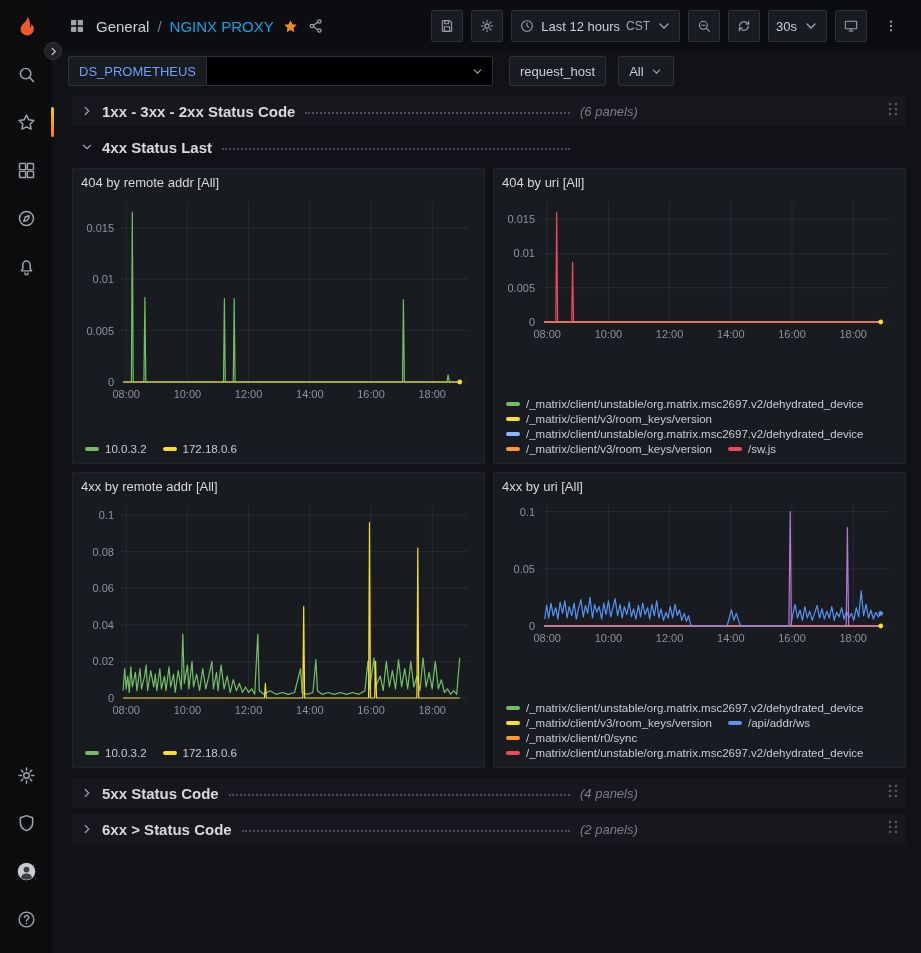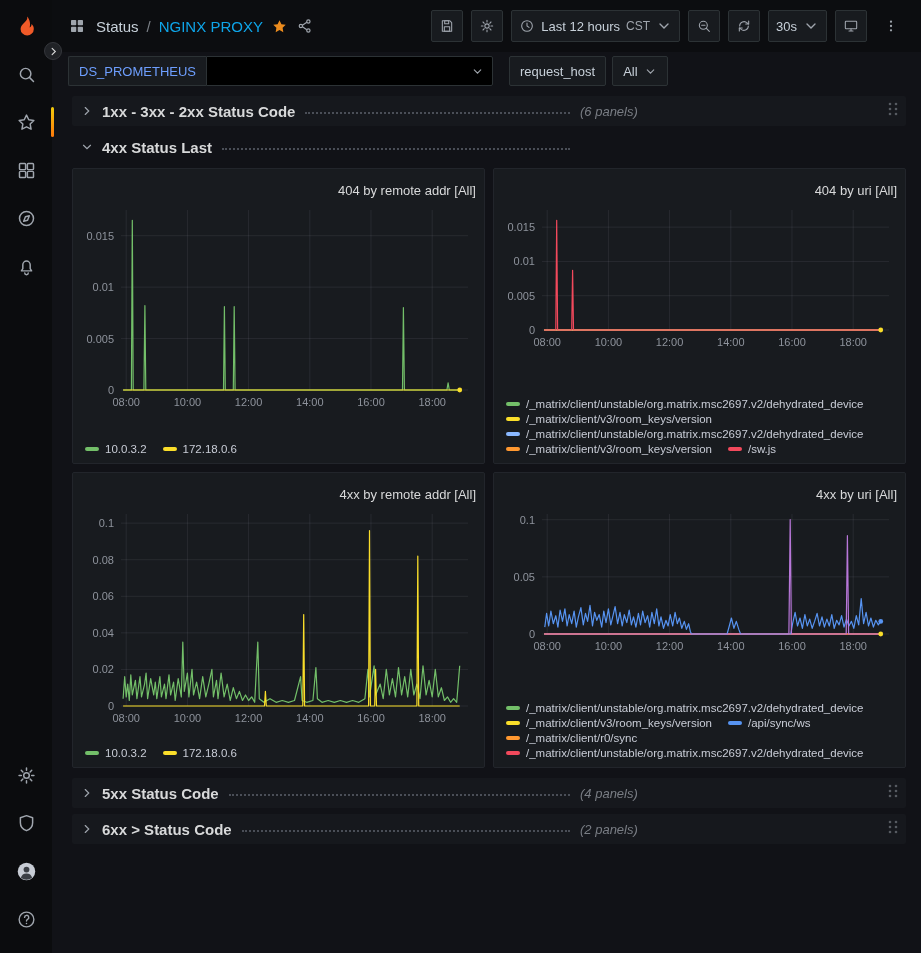--- a/index.html
+++ b/index.html
@@ -33,38 +33,38 @@
   .tb-btn .icon svg{width:16px;height:16px}
   .tb-btn.noborder{border-color:transparent;background:transparent}
   .tz{color:#9fa5ad;font-size:12px}
   .caret svg{width:13px;height:13px}
 
   
   .submenu{height:38px;display:flex;align-items:center;gap:16px;padding:0 16px;background:#111217;flex:0 0 38px}
   .var-picker{display:flex;align-items:stretch;height:30px}
   .var-label{display:flex;align-items:center;padding:1px 10px;background:#181b1f;border:1px solid #2c3235;border-right:none;border-radius:2px 0 0 2px;color:#6e9fff;font-size:13px;font-weight:500}
   .var-value{display:flex;align-items:center;justify-content:flex-end;width:287px;background:#000;border:1px solid #2c3235;border-radius:0 2px 2px 0;padding:0 8px;color:#d8d9da}
-  .chip-group{display:flex;align-items:center;gap:6px}
+  .chip-group{display:flex;align-items:center;gap:12px}
   .chip{display:flex;align-items:center;gap:6px;height:30px;padding:0 10px;background:#181b1f;border:1px solid #2c3235;border-radius:2px;font-size:13px;color:#c7d0d9;cursor:pointer}
 
   
   .dashboard{flex:1;padding:6px 15px 0 20px;overflow:hidden}
   .row-header{height:30px;display:flex;align-items:center;padding:0 8px;margin-bottom:6px;color:#d8d9da;cursor:pointer;position:relative;border-radius:2px}
   .row-header.collapsed{background:#16181d}
   .chev svg{width:14px;height:14px}
   .row-title-wrap{display:flex;align-items:baseline;flex:0 0 478px;margin-left:8px;min-width:0}
   .row-title{font-size:15px;font-weight:700;white-space:nowrap}
   .leader{flex:1;border-bottom:2px dotted #4a4e57;margin:0 10px;transform:translateY(-3px)}
   .row-count{font-size:13px;font-style:italic;color:#797d84;white-space:nowrap}
   .drag-handle{position:absolute;right:6px;top:50%;transform:translateY(-50%);color:#565a61}
   .drag-handle svg{width:14px;height:16px}
 
   .panels-grid{display:grid;grid-template-columns:1fr 1fr;gap:8px;margin:2px 0 10px}
   .panel{background:#181b1f;border:1px solid #22252b;border-radius:2px;height:296px;display:flex;flex-direction:column;padding:6px 8px;overflow:hidden}
-  .panel-title{margin:8px 0 4px;font-size:13px;font-weight:500;color:#d8d9da;text-align:right;cursor:pointer}
+  .panel-title{margin:0 0 4px;font-size:13px;font-weight:500;color:#d8d9da;text-align:left;cursor:pointer}
   .chart{width:100%;position:relative}
   .chart svg{display:block;font-family:"Liberation Sans",sans-serif}
   .gridline{stroke:rgba(204,204,220,0.09);stroke-width:1}
   .tick{fill:#8e939c;font-size:11px}
   .legend{display:flex;flex-wrap:wrap;column-gap:16px;row-gap:3px;margin-top:auto;padding:4px 4px 2px;font-size:11.5px;color:#c8ccd6;overflow:hidden}
   .legend-item{display:flex;align-items:center;gap:6px;white-space:nowrap;max-width:100%;overflow:hidden;cursor:pointer}
   .legend-marker{width:14px;height:4px;border-radius:2px;flex:0 0 auto}
 </style>
 </head>
 <body>
@@ -143,21 +143,21 @@
     <header class="topbar">
       <span class="icon">
         <svg viewBox="0 0 24 24" fill="currentColor">
             <rect x="4" y="4" width="7" height="7" rx="1"></rect>
             <rect x="13" y="4" width="7" height="7" rx="1"></rect>
             <rect x="4" y="13" width="7" height="7" rx="1"></rect>
             <rect x="13" y="13" width="7" height="7" rx="1"></rect>
           </svg>
       </span>
       <nav class="breadcrumb">
-        <span class="crumb dim">Status</span>
+        <span class="crumb dim">General</span>
         <span class="crumb-sep">/</span>
         <span class="crumb white">NGINX PROXY</span>
       </nav>
       <span class="icon star-filled">
         <svg viewBox="0 0 24 24" fill="#EB8B1E">
             <path d="M12 3.2l2.7 5.5 6.1.9-4.4 4.3 1 6.1-5.4-2.9-5.4 2.9 1-6.1L3.2 9.6l6.1-.9z"></path>
           </svg>
       </span>
       <span class="icon">
         <svg viewBox="0 0 24 24" fill="none" stroke="currentColor" stroke-width="1.6">
@@ -483,21 +483,21 @@
               <span class="legend-item">
                 <span class="legend-marker" style="background: rgb(115, 191, 105);"></span>
                 <span>/_matrix/client/unstable/org.matrix.msc2697.v2/dehydrated_device</span>
               </span>
               <span class="legend-item">
                 <span class="legend-marker" style="background: rgb(250, 222, 42);"></span>
                 <span>/_matrix/client/v3/room_keys/version</span>
               </span>
               <span class="legend-item">
                 <span class="legend-marker" style="background: rgb(87, 148, 242);"></span>
-                <span>/api/sync/ws</span>
+                <span>/api/addr/ws</span>
               </span>
               <span class="legend-item">
                 <span class="legend-marker" style="background: rgb(255, 152, 48);"></span>
                 <span>/_matrix/client/r0/sync</span>
               </span>
               <span class="legend-item">
                 <span class="legend-marker" style="background: rgb(242, 73, 92);"></span>
                 <span>/_matrix/client/unstable/org.matrix.msc2697.v2/dehydrated_device</span>
               </span>
             </div>

